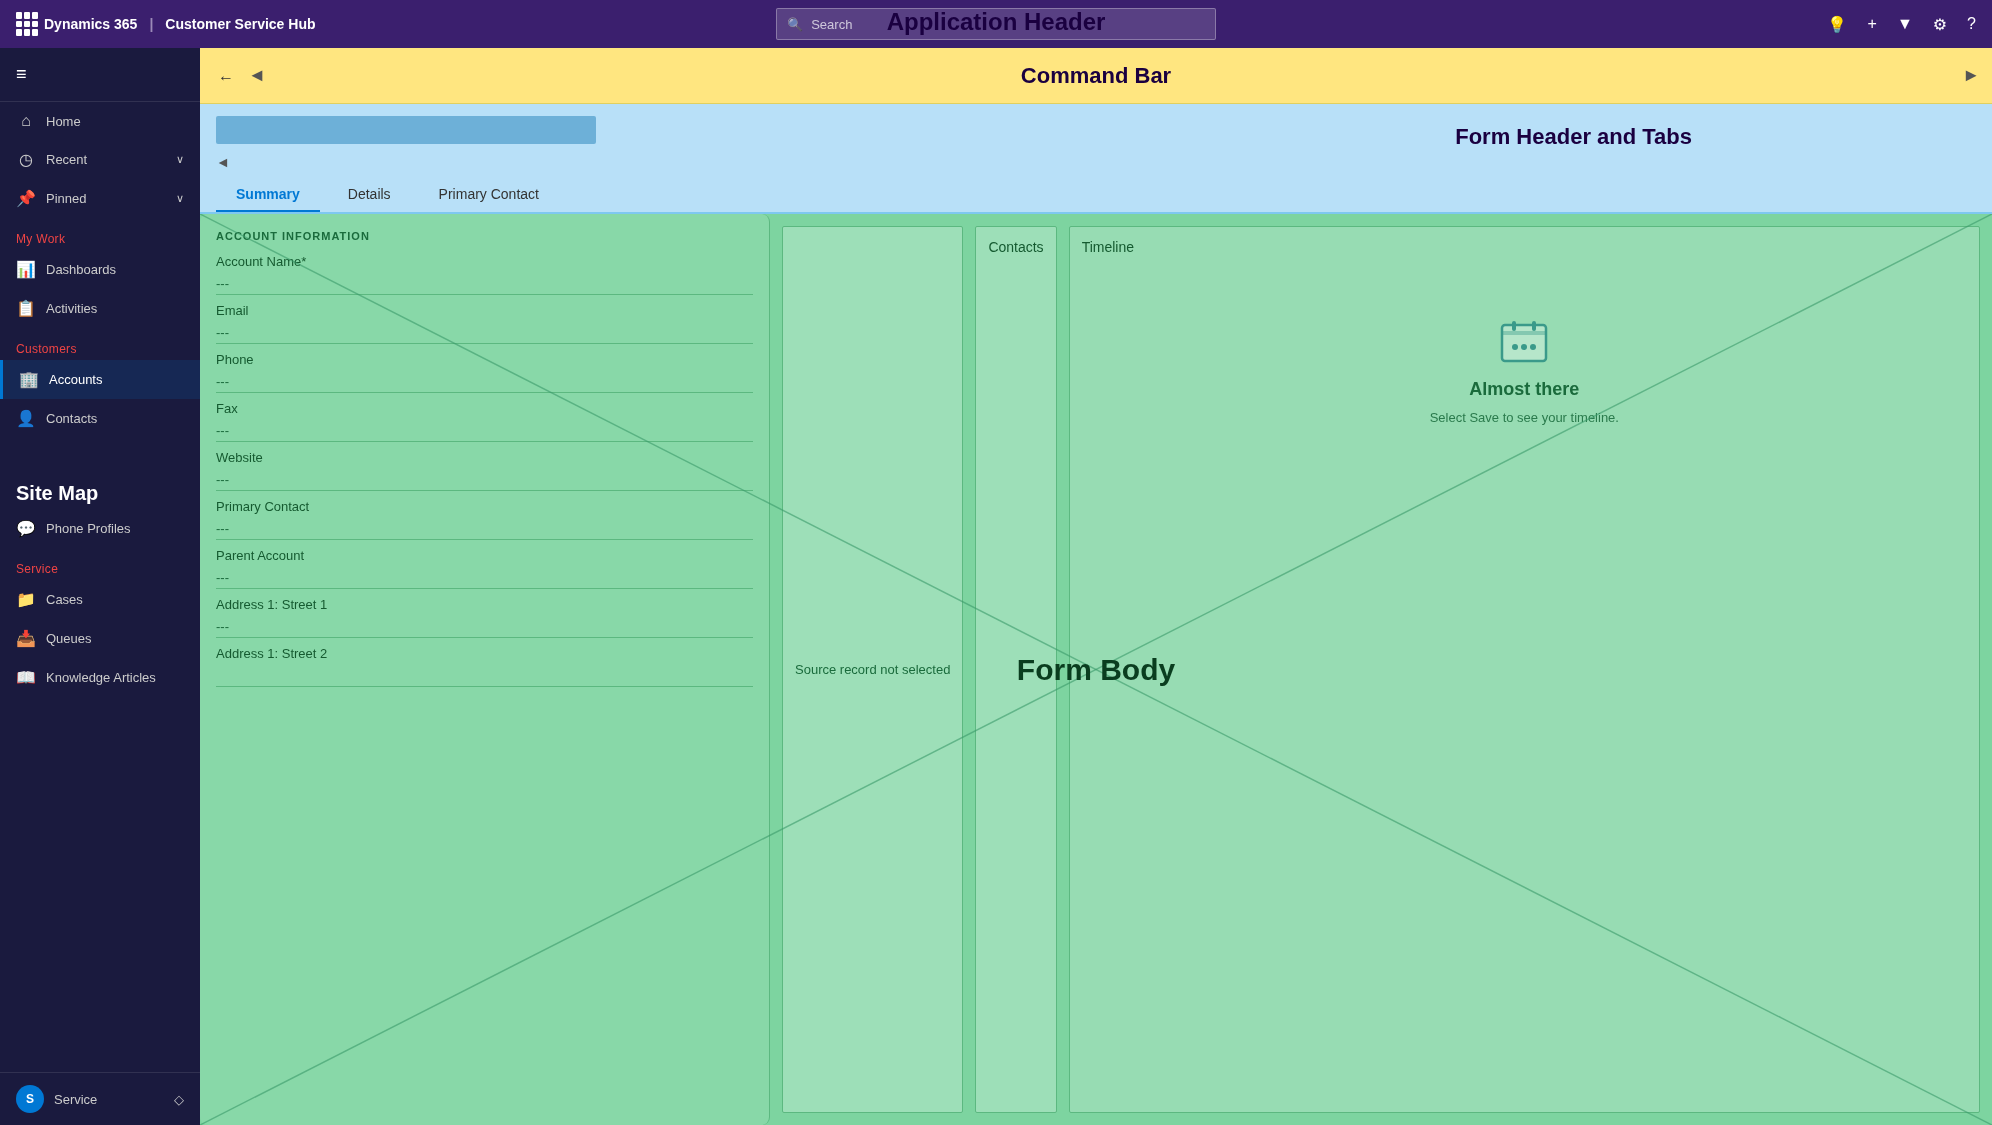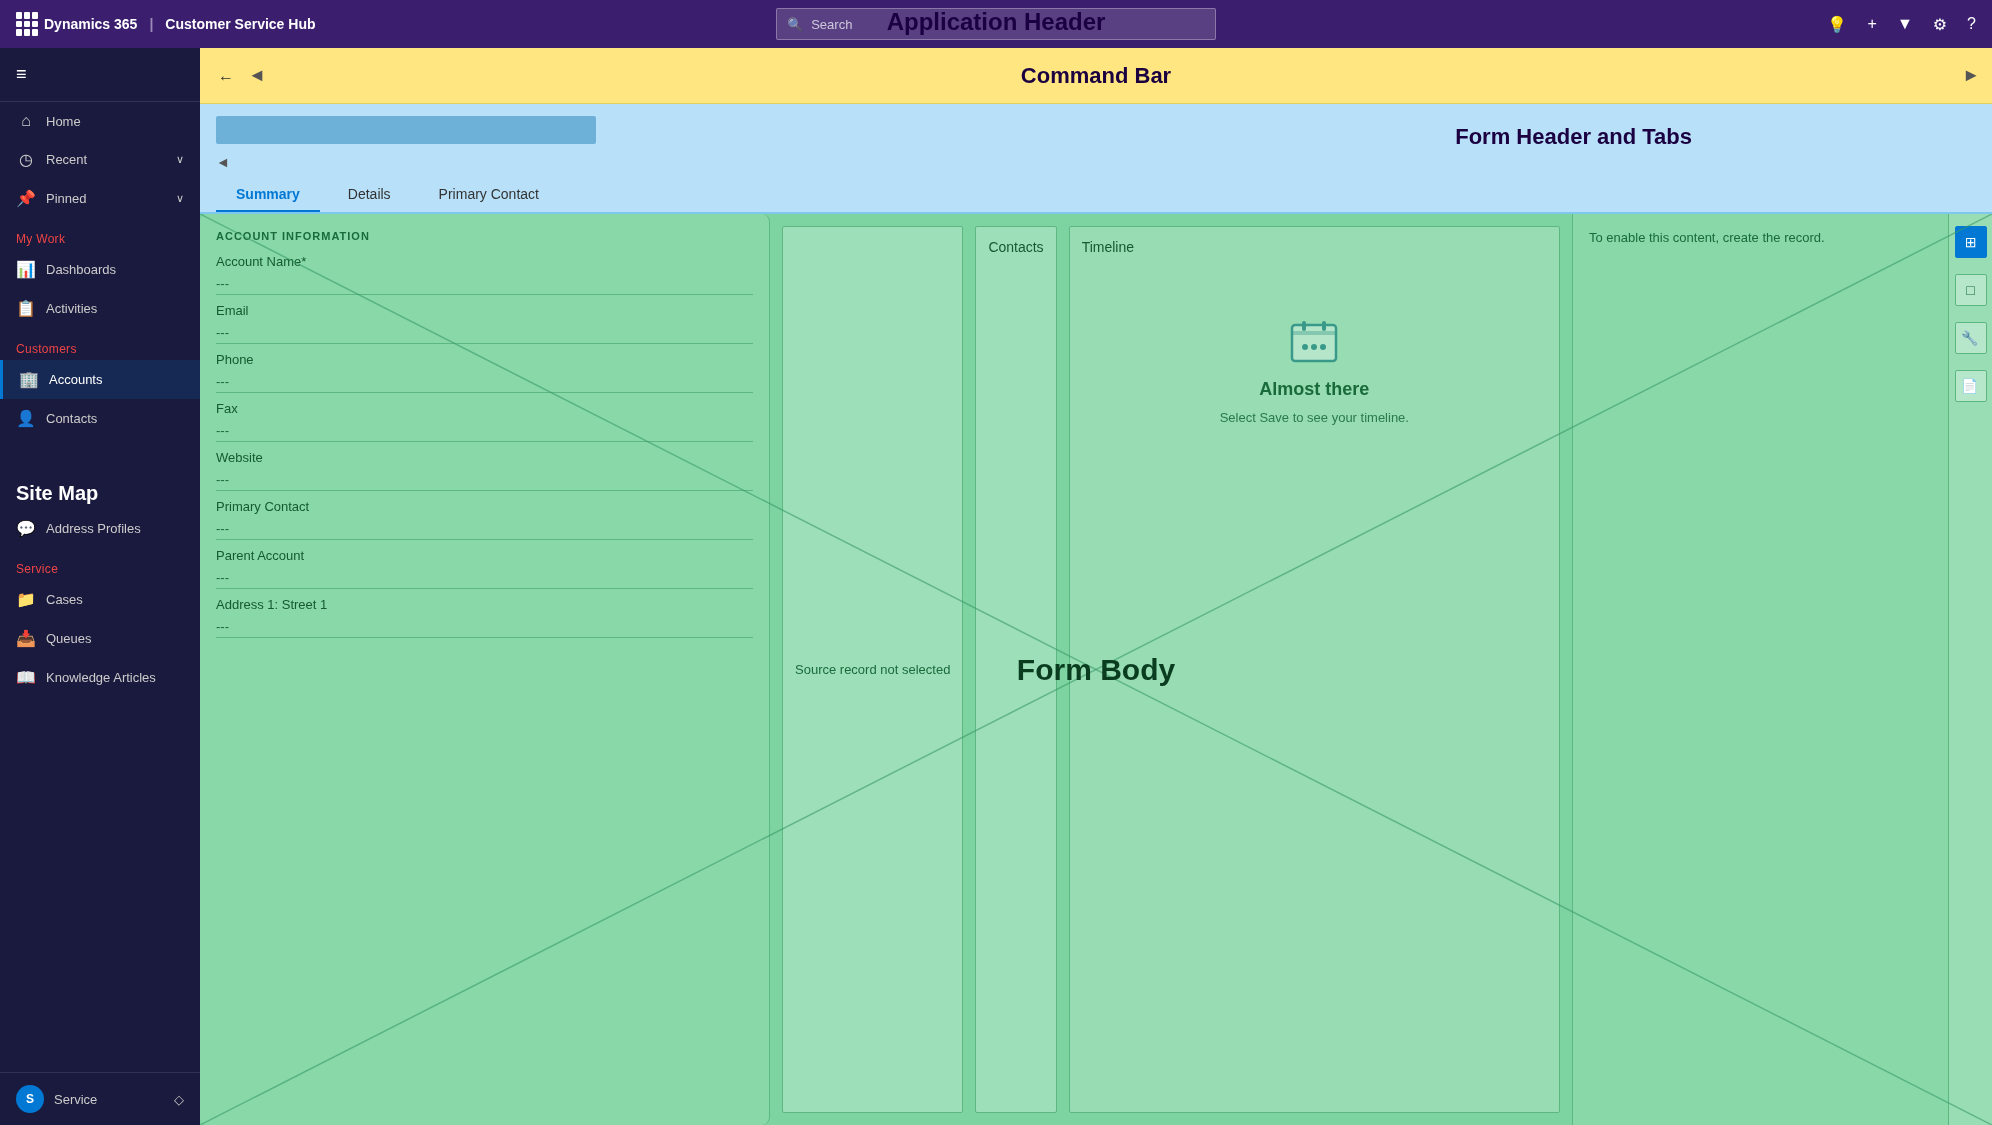--- a/index.html
+++ b/index.html
@@ -319,21 +319,21 @@
   </div>
   <div class="sidebar-nav-item">
     <span class="sidebar-nav-icon">👤</span>
     <span>Contacts</span>
   </div>
 
   <div class="site-map-label">Site Map</div>
 
   <div class="sidebar-nav-item">
     <span class="sidebar-nav-icon">💬</span>
-    <span>Address Profiles</span>
+    <span>Phone Profiles</span>
   </div>
 
   <div class="sidebar-section-label">Service</div>
   <div class="sidebar-nav-item">
     <span class="sidebar-nav-icon">📁</span>
     <span>Cases</span>
   </div>
   <div class="sidebar-nav-item">
     <span class="sidebar-nav-icon">📥</span>
     <span>Queues</span>
@@ -408,20 +408,24 @@
         <input class="field-input" value="---" style="">
       </div>
       <div class="field-group">
         <div class="field-label">Parent Account</div>
         <input class="field-input" value="---" style="">
       </div>
       <div class="field-group">
         <div class="field-label">Address 1: Street 1</div>
         <input class="field-input" value="---" style="">
       </div>
+      <div class="field-group">
+        <div class="field-label">Address 1: Street 2</div>
+        <input class="field-input" value="" style="">
+      </div>
     </div>
 
     <div class="form-middle">
       <div class="middle-top-card">
         <span class="card-label">Source record not selected</span>
       </div>
       <div class="contacts-card">
         <div class="contacts-card-title">Contacts</div>
       </div>
       <div class="timeline-card">
@@ -436,28 +440,15 @@
           <rect x="14" y="6" width="4" height="10" rx="2" fill="#3a9a8a"></rect>
           <rect x="34" y="6" width="4" height="10" rx="2" fill="#3a9a8a"></rect>
         </svg>
         <div class="timeline-heading">Almost there</div>
         <div class="timeline-sub">Select Save to see your timeline.</div>
       </div>
     </div>
 
     <div class="form-body-label">Form Body</div>
 
-    <div class="form-right">
-      <div class="right-panel-row">
-        <div class="right-panel-content">
-          <div class="right-panel-msg">To enable this content, create the record.</div>
-        </div>
-        <div class="right-panel-icons">
-          <div class="panel-icon-btn active">⊞</div>
-          <div class="panel-icon-btn">□</div>
-          <div class="panel-icon-btn">🔧</div>
-          <div class="panel-icon-btn">📄</div>
-        </div>
-      </div>
-    </div>
 
   </div>
 </div>
 
 </body></html>

